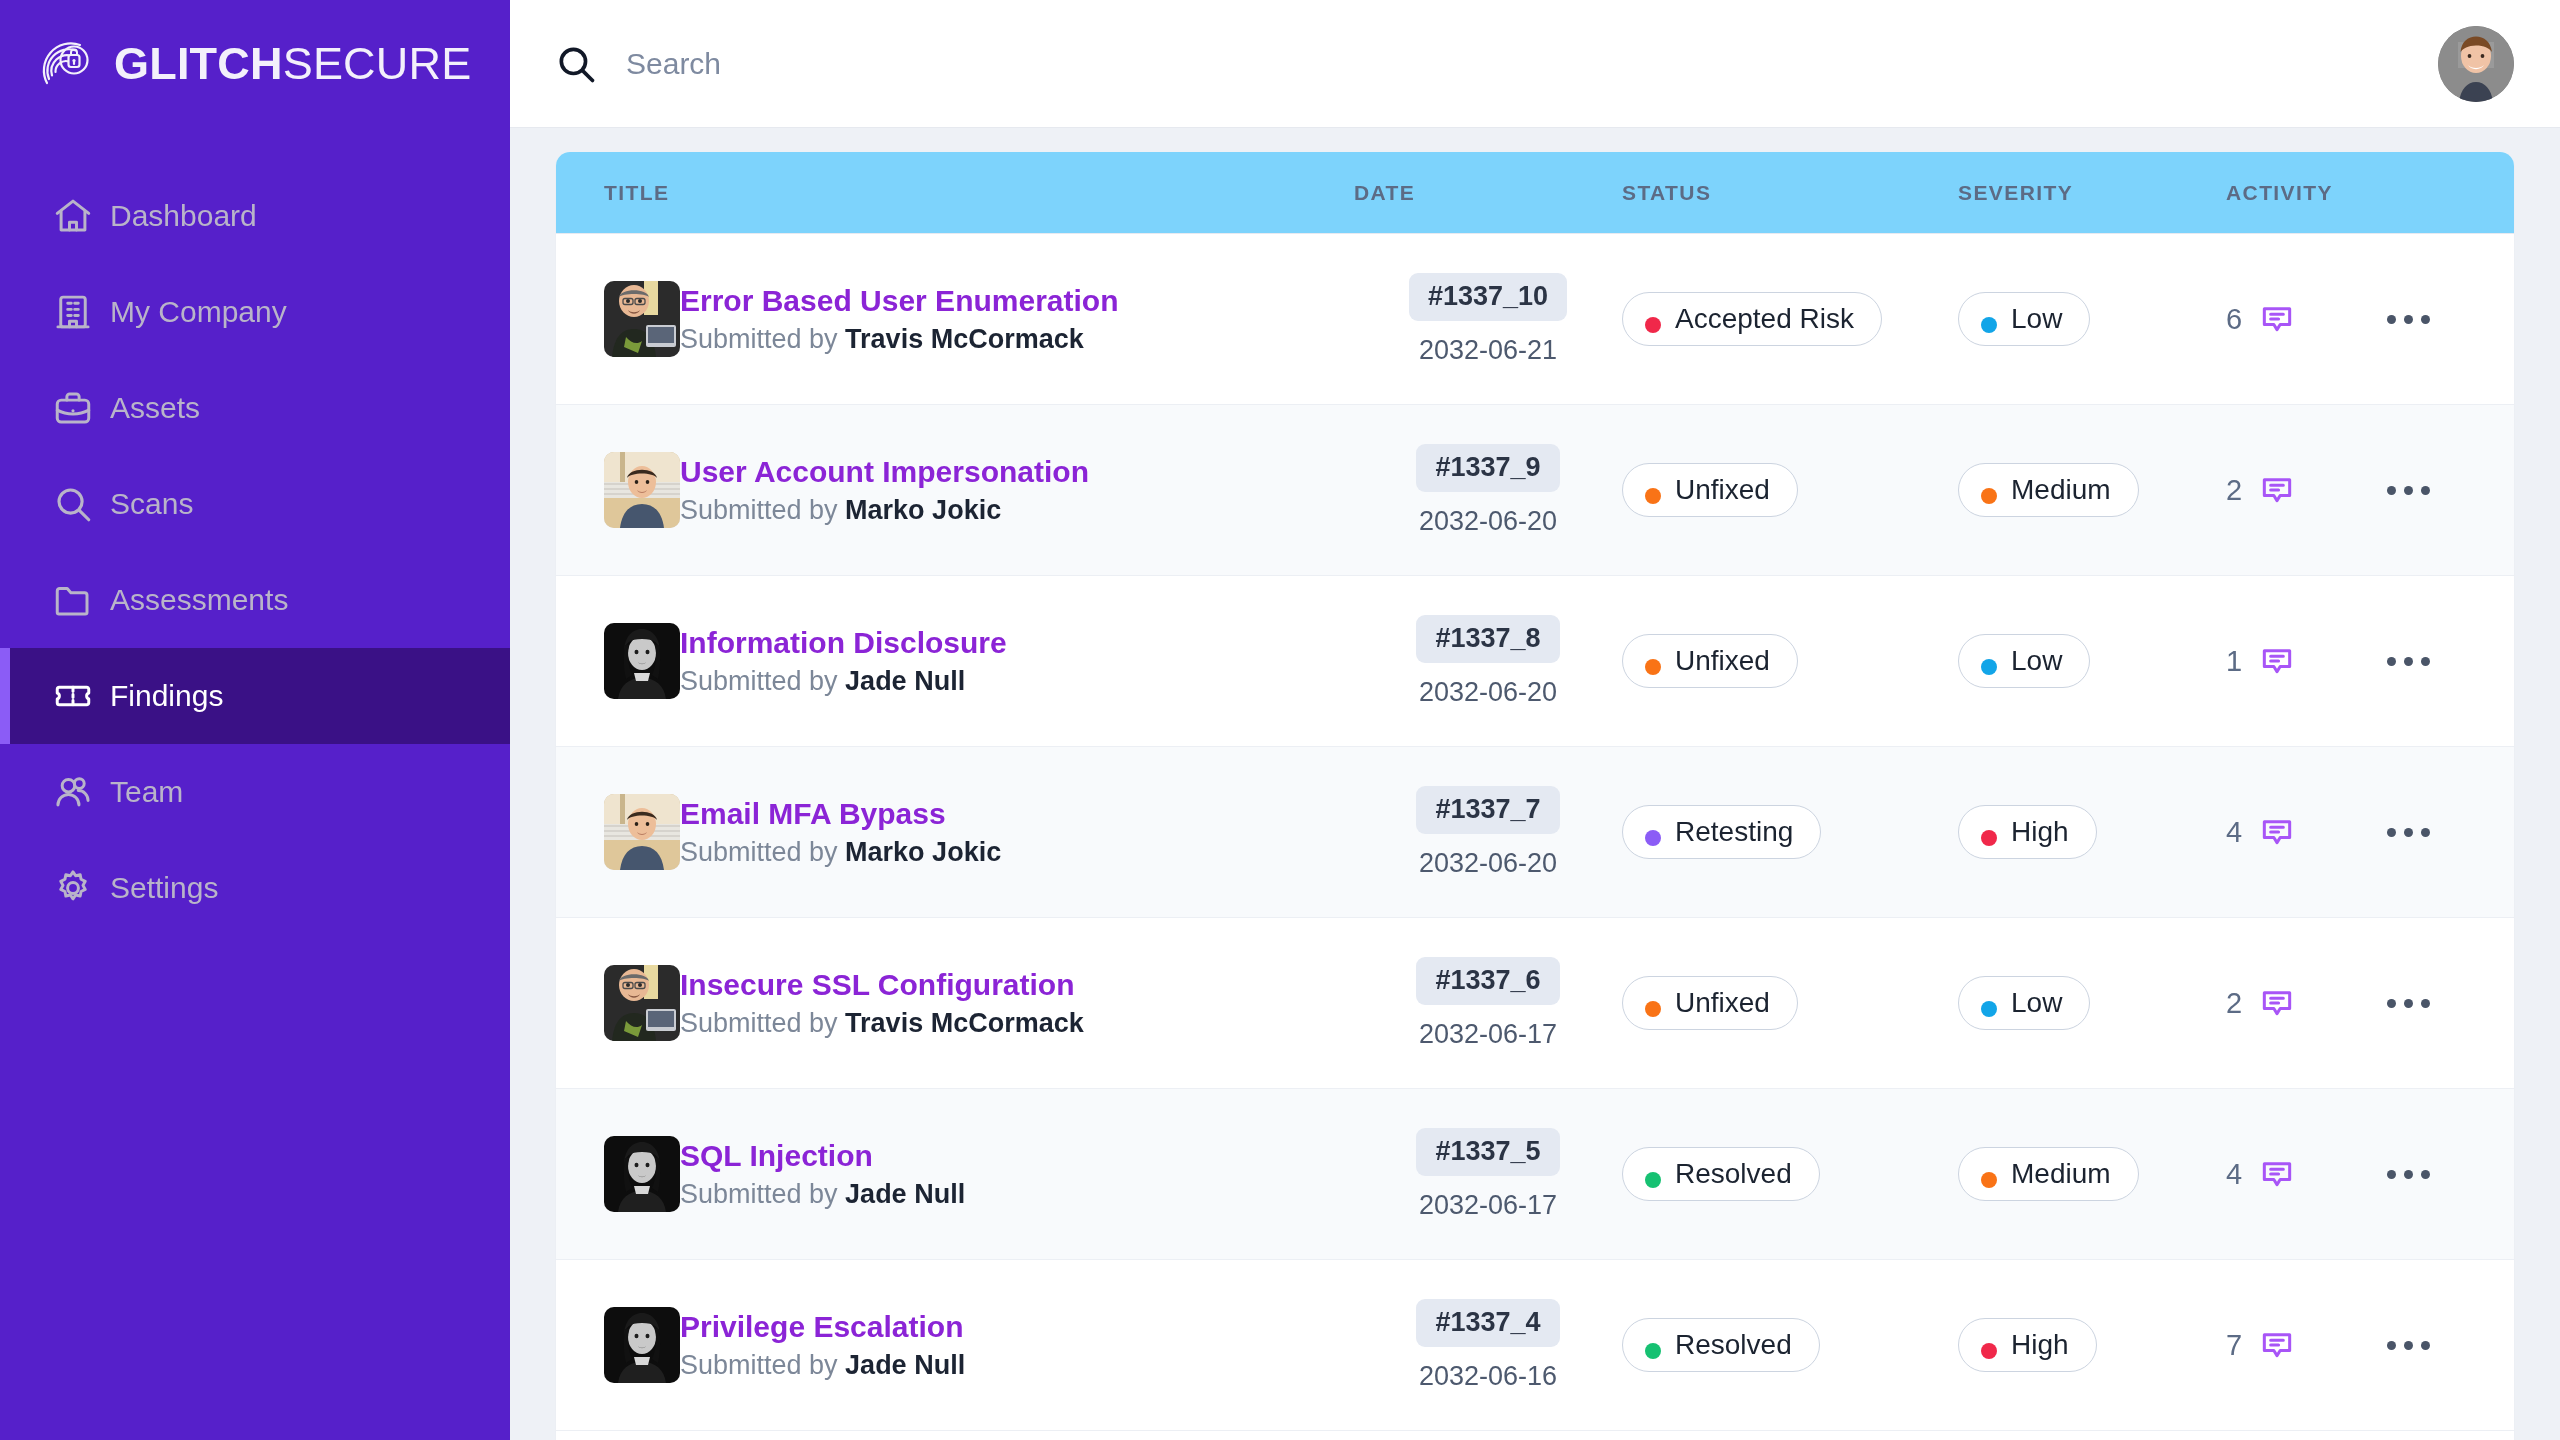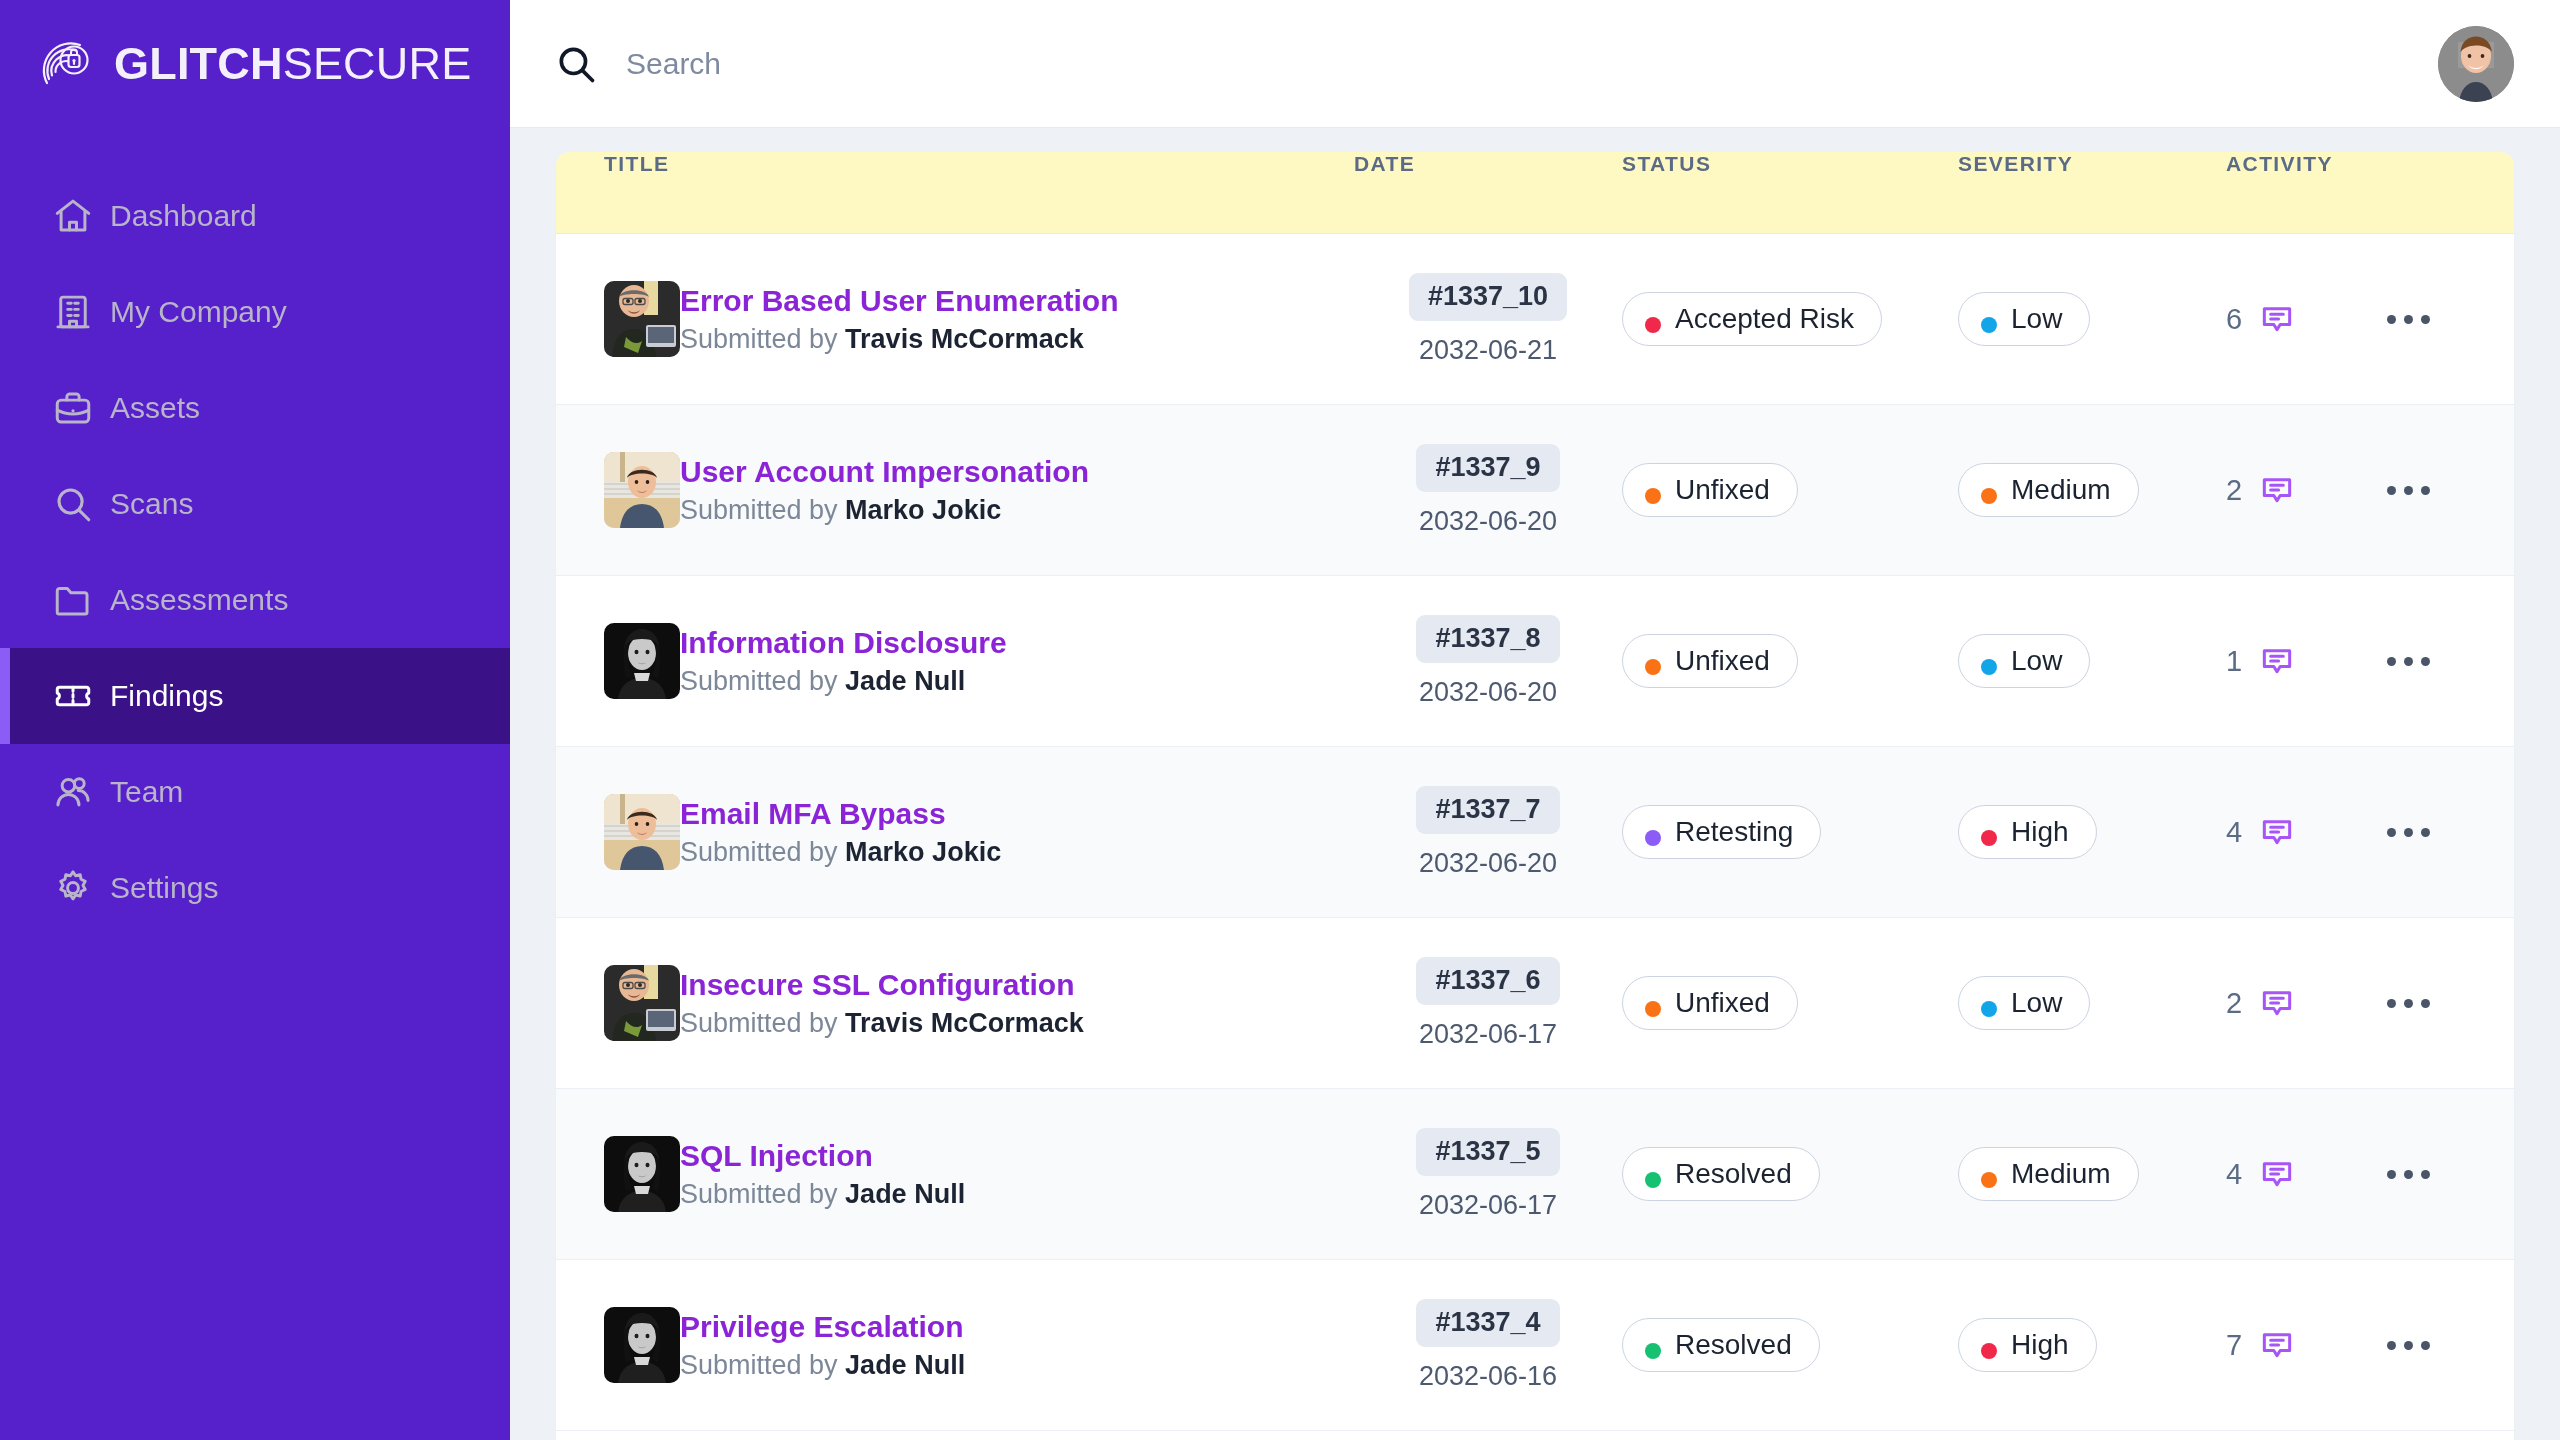--- a/index.html
+++ b/index.html
@@ -72,22 +72,22 @@
   .content { flex: 1; padding: 24px 46px 0 46px; overflow: hidden; }
   .card {
     background: #ffffff;
     border-radius: 14px 14px 0 0;
     overflow: hidden;
     height: 100%;
     box-shadow: 0 1px 2px rgba(16,24,40,.04);
   }
 
   .thead {
-    display: flex; align-items: flex-start;
-    height: 82px; background: #fef9c3;
+    display: flex; align-items: center;
+    height: 82px; background: #7dd3fc;
     border-bottom: 1px solid #e7eaf1;
     padding: 0 0 0 48px;
   }
   .th {
     font-size: 21px; font-weight: 700; letter-spacing: 1.4px;
     color: #5c6b85; text-transform: uppercase;
   }
 
   .col-title  { width: 750px; flex: 0 0 750px; }
   .col-date   { width: 268px; flex: 0 0 268px; }

